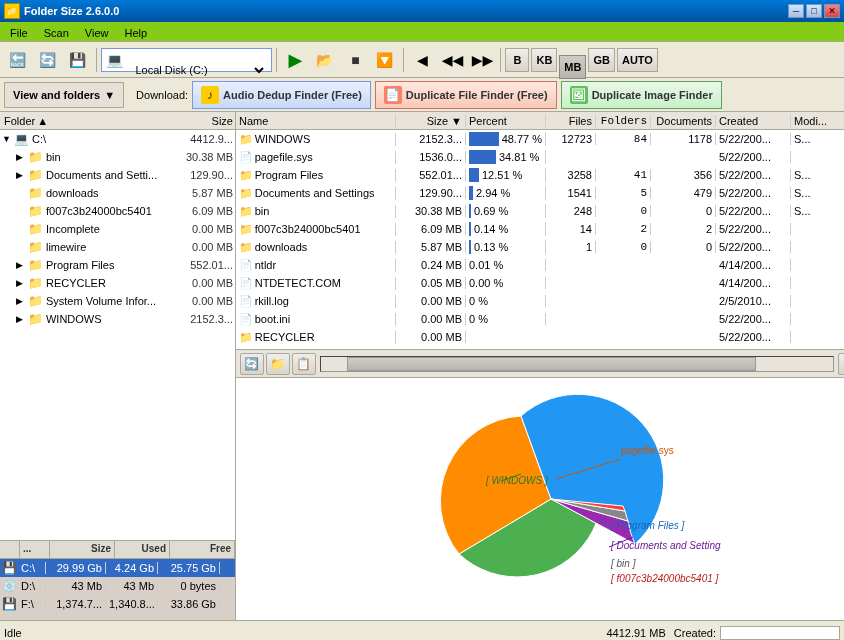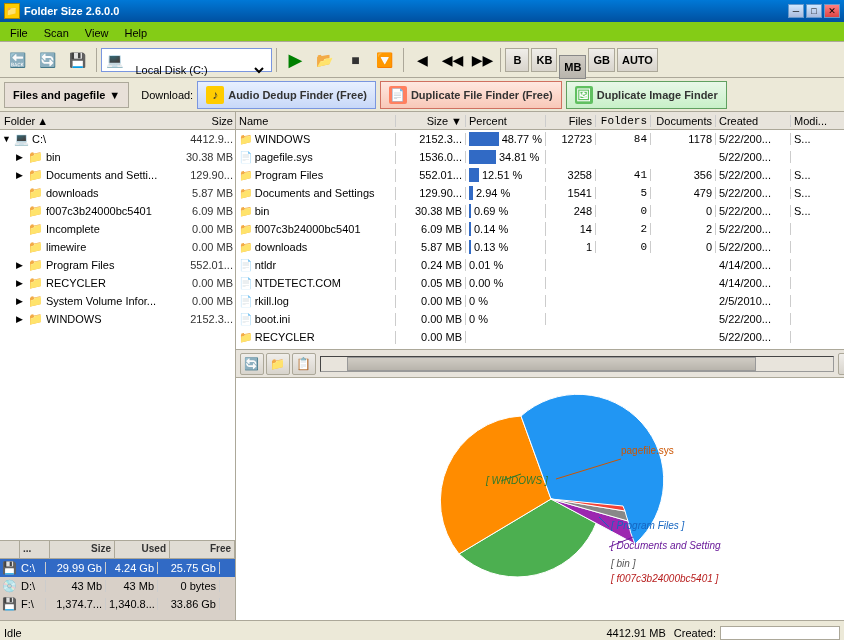--- a/index.html
+++ b/index.html
@@ -146,21 +146,21 @@
   <div class="toolbar-sep"></div>
   <button class="size-btn">B</button>
   <button class="size-btn">KB</button>
   <button class="size-btn active">MB</button>
   <button class="size-btn">GB</button>
   <button class="size-btn">AUTO</button>
 </div>
 
 <div class="plugin-bar">
   <div class="folder-label">
-    <span>Files and pagefile</span>
+    <span>View and folders</span>
     <span>▼</span>
   </div>
   <span class="download-label">Download:</span>
   <button class="plugin-btn">
     <span class="icon" style="background:#ffcc00;color:#333;">♪</span>
     <span>Audio Dedup Finder (Free)</span>
   </button>
   <button class="plugin-btn" style="background:linear-gradient(to bottom,#ffe8e0,#f8c8b8);border-color:#d07060;">
     <span class="icon" style="background:#ff8060;color:white;">📄</span>
     <span>Duplicate File Finder (Free)</span>

